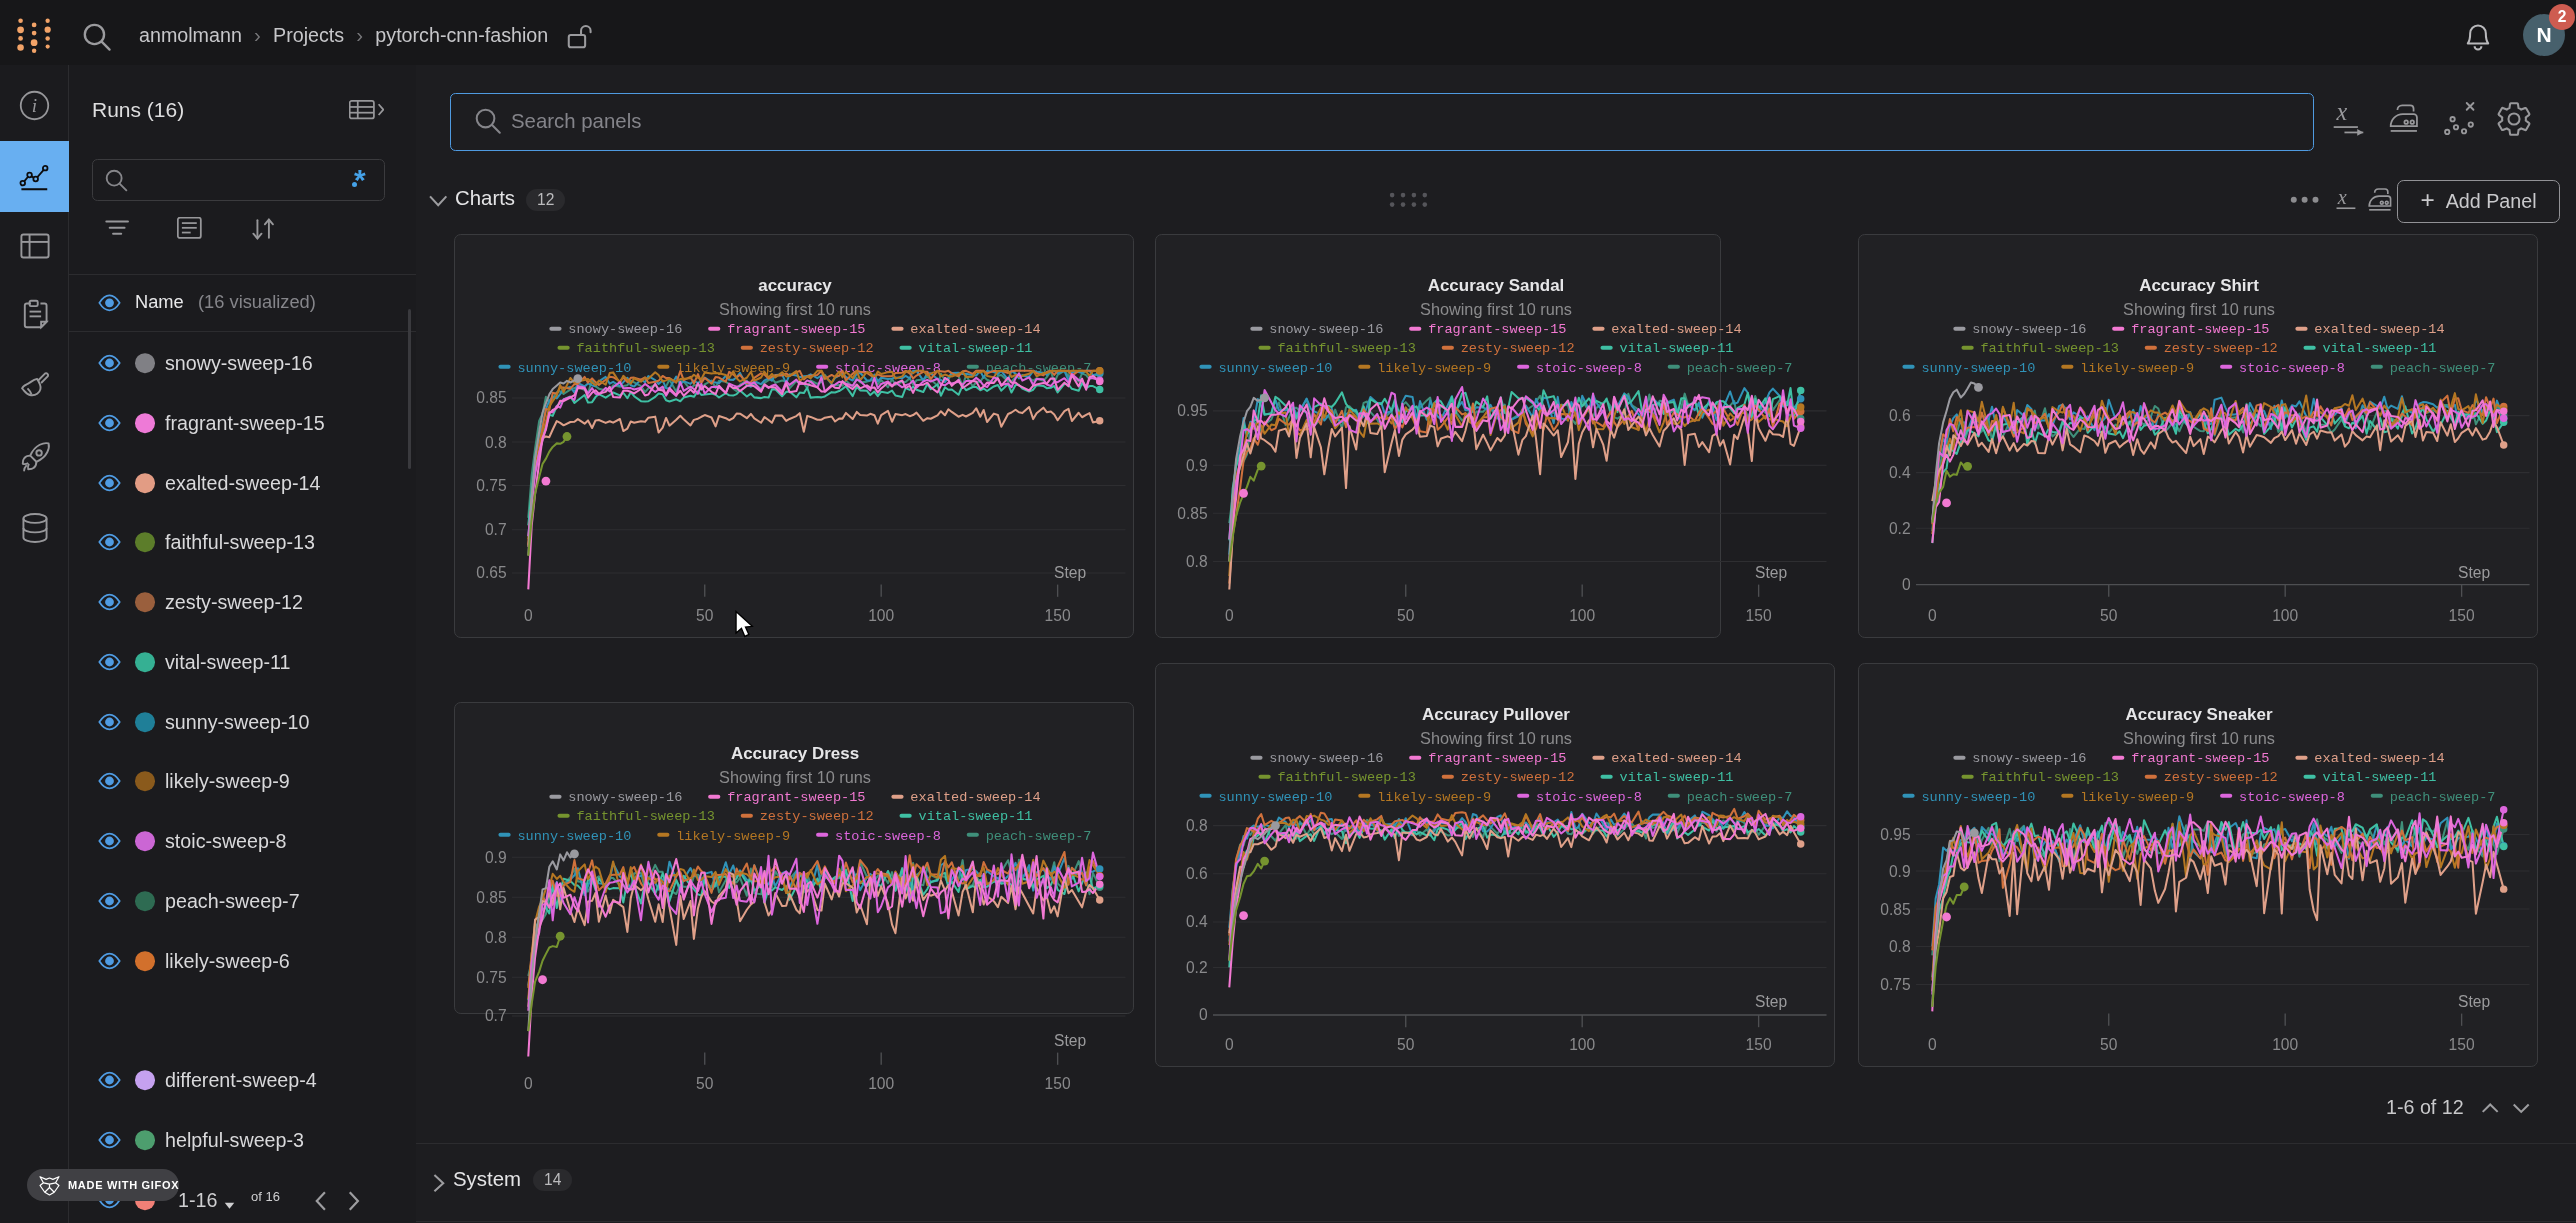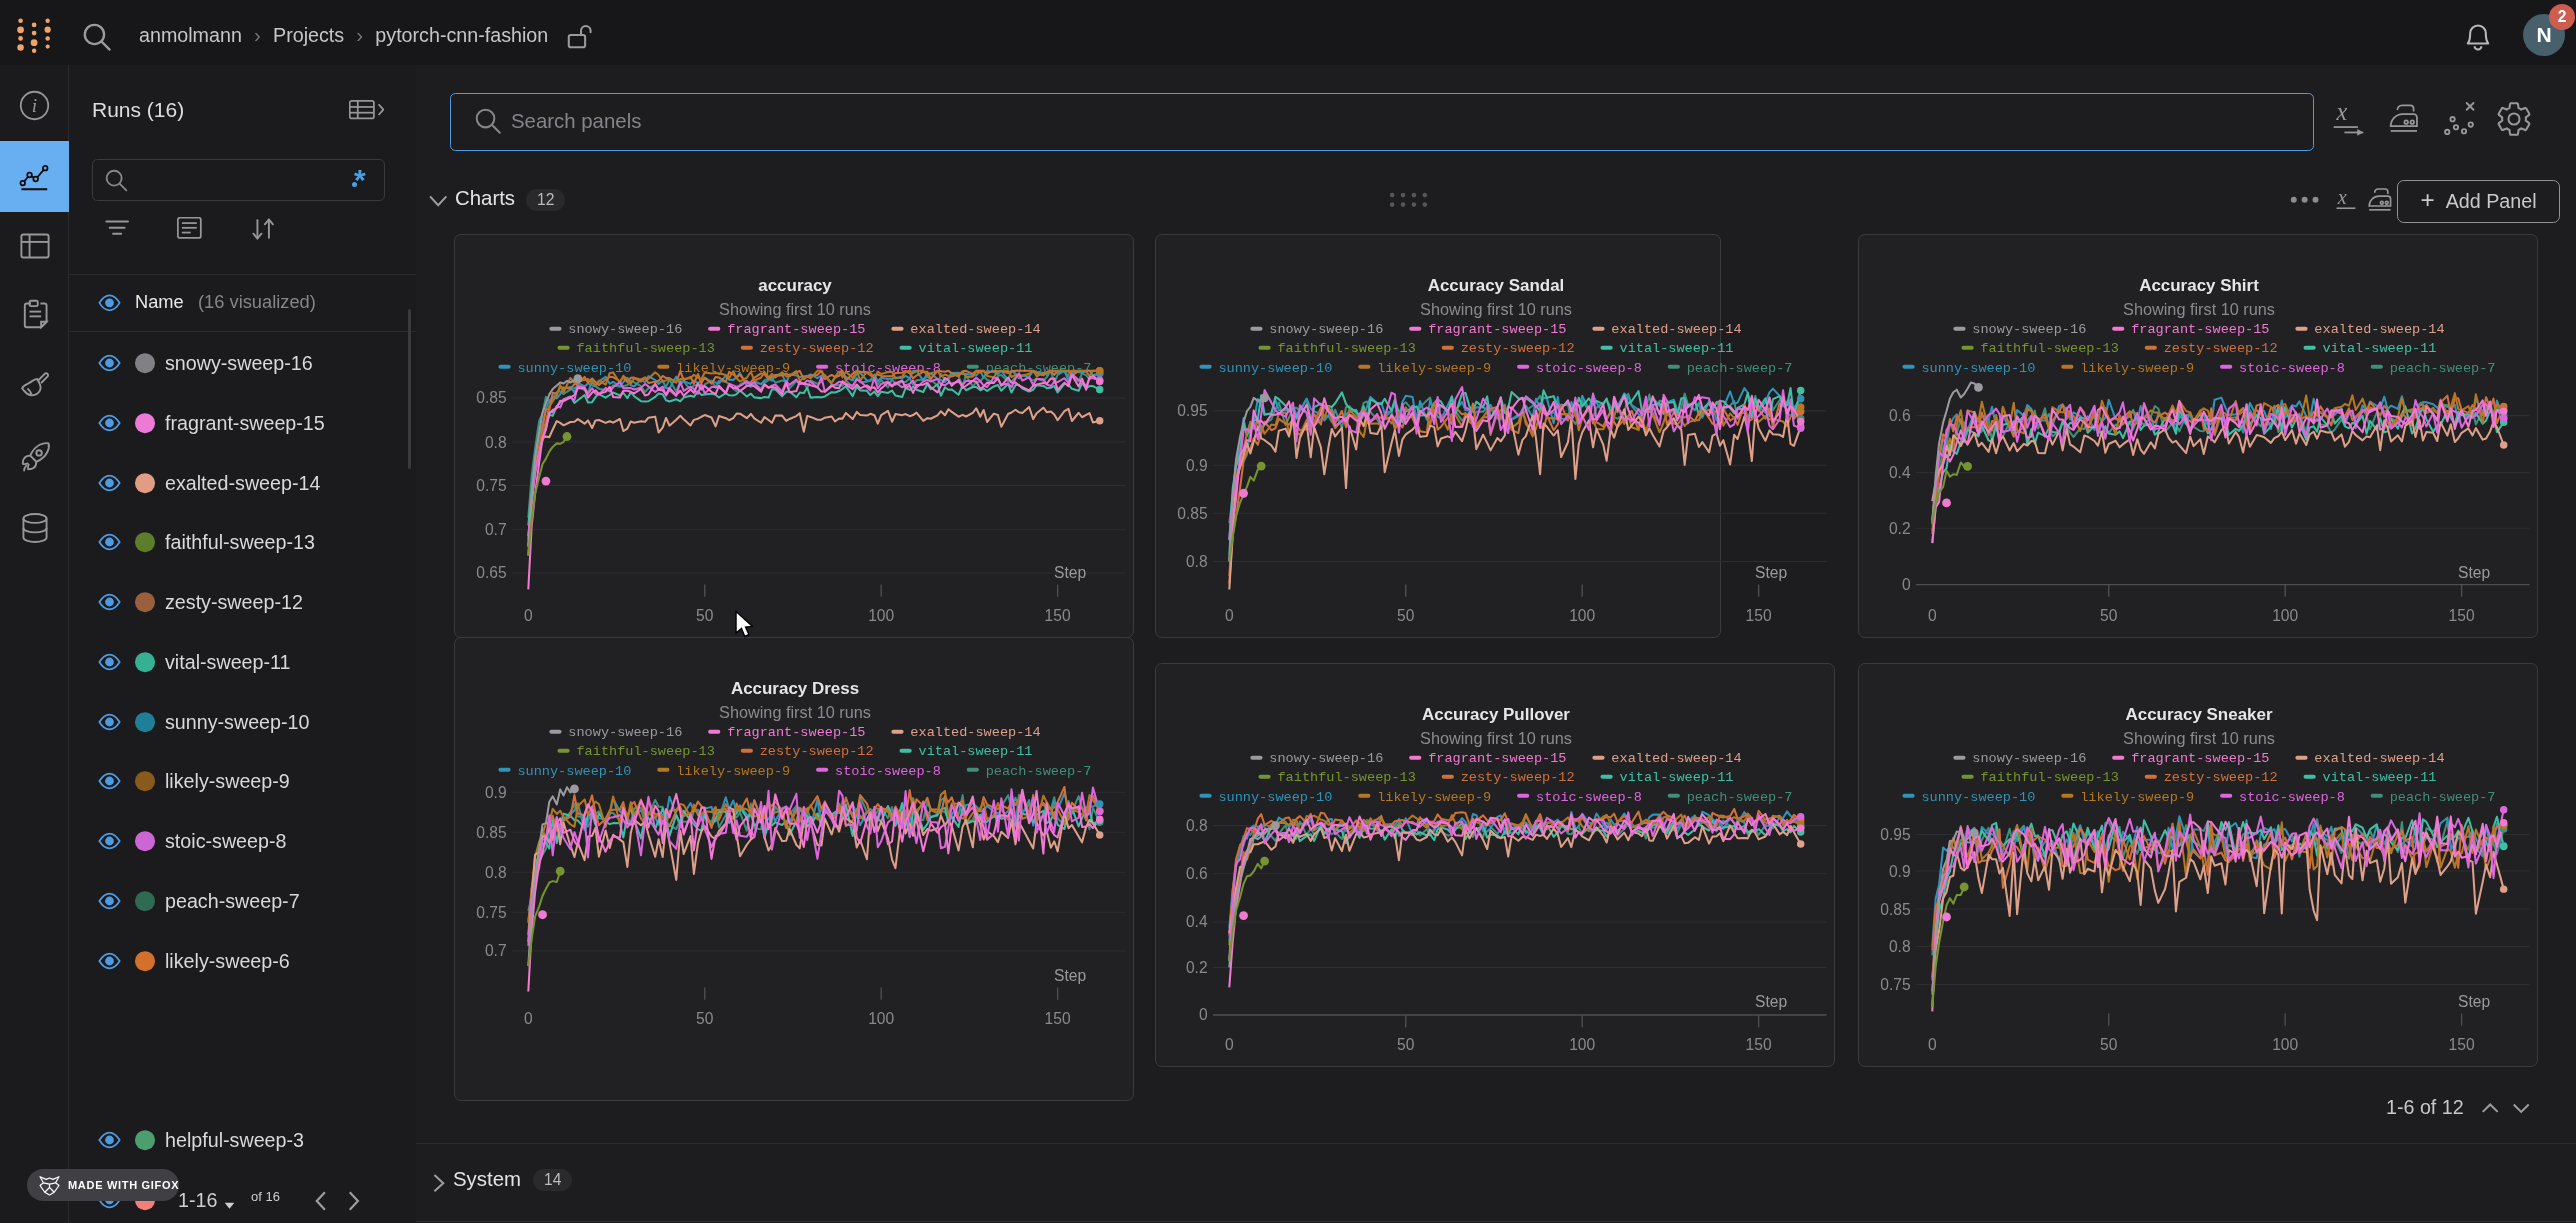--- a/index.html
+++ b/index.html
@@ -271,20 +271,28 @@
       <span class="rundot" style="background:#2e6b52"></span>
       <span class="runname">peach-sweep-7</span>
     </div>
   <div class="runrow" style="top:866px">
       <svg class="runeye" width="23" height="17.7" viewBox="0 0 34 26" xmlns="http://www.w3.org/2000/svg">
         <path d="M 2 13 C 7 5 12 2 17 2 C 22 2 27 5 32 13 C 27 21 22 24 17 24 C 12 24 7 21 2 13 Z" fill="none" stroke="#4f9be2" stroke-width="2.6"></path>
         <circle cx="17" cy="13" r="6.5" fill="#4f9be2"></circle>
       </svg>
       <span class="rundot" style="background:#d2702c"></span>
       <span class="runname">likely-sweep-6</span>
+    </div>
+  <div class="runrow" style="top:985px">
+      <svg class="runeye" width="23" height="17.7" viewBox="0 0 34 26" xmlns="http://www.w3.org/2000/svg">
+        <path d="M 2 13 C 7 5 12 2 17 2 C 22 2 27 5 32 13 C 27 21 22 24 17 24 C 12 24 7 21 2 13 Z" fill="none" stroke="#4f9be2" stroke-width="2.6"></path>
+        <circle cx="17" cy="13" r="6.5" fill="#4f9be2"></circle>
+      </svg>
+      <span class="rundot" style="background:#c5a1ef"></span>
+      <span class="runname">different-sweep-4</span>
     </div>
   <div class="runrow" style="top:1045px">
       <svg class="runeye" width="23" height="17.7" viewBox="0 0 34 26" xmlns="http://www.w3.org/2000/svg">
         <path d="M 2 13 C 7 5 12 2 17 2 C 22 2 27 5 32 13 C 27 21 22 24 17 24 C 12 24 7 21 2 13 Z" fill="none" stroke="#4f9be2" stroke-width="2.6"></path>
         <circle cx="17" cy="13" r="6.5" fill="#4f9be2"></circle>
       </svg>
       <span class="rundot" style="background:#4d9e6e"></span>
       <span class="runname">helpful-sweep-3</span>
     </div>
   <div class="runrow" style="top:1105px">
@@ -592,21 +600,21 @@
       <circle cx="950" cy="252.7" r="5.5" fill="#d0713c"></circle>
       <circle cx="950" cy="257.1" r="5.5" fill="#b57722"></circle>
       <circle cx="950" cy="309.3" r="5.5" fill="#dfa089"></circle>
       <circle cx="950" cy="269.9" r="5.5" fill="#dd66dd"></circle>
       <circle cx="950" cy="259.7" r="5.5" fill="#f279d2"></circle>
       <circle cx="176" cy="224.5" r="6.5" fill="#9a9aa0"></circle>
       <circle cx="160" cy="340.7" r="6.5" fill="#76942f"></circle>
       <circle cx="129" cy="394.6" r="6.5" fill="#f279d2"></circle>
     </svg>
   </div>
-<div class="panel" style="left:454px;top:637px;width:680px;height:464px">
+<div class="panel" style="left:454px;top:702px;width:680px;height:312px">
     <svg width="680" height="404" viewBox="0 0 1002 595" xmlns="http://www.w3.org/2000/svg" style="position:absolute;left:0;top:0">
       <text x="501.0" y="82" text-anchor="middle" font-family="Liberation Sans" font-size="25" font-weight="bold" fill="#e6e6e8">Accuracy Dress</text>
       <text x="501.0" y="118" text-anchor="middle" font-family="Liberation Sans" font-size="24" fill="#8b8b8d">Showing first 10 runs</text>
       <rect x="139" y="135" width="18" height="6" rx="3" fill="#9a9aa0"></rect>
       <text x="167" y="145" font-family="Liberation Mono" font-size="20" fill="#9a9aa0">snowy-sweep-16</text>
       <rect x="373" y="135" width="18" height="6" rx="3" fill="#f279d2"></rect>
       <text x="401" y="145" font-family="Liberation Mono" font-size="20" fill="#f279d2">fragrant-sweep-15</text>
       <rect x="643" y="135" width="18" height="6" rx="3" fill="#dfa089"></rect>
       <text x="671" y="145" font-family="Liberation Mono" font-size="20" fill="#dfa089">exalted-sweep-14</text>
       <rect x="151" y="163" width="18" height="6" rx="3" fill="#76942f"></rect>

